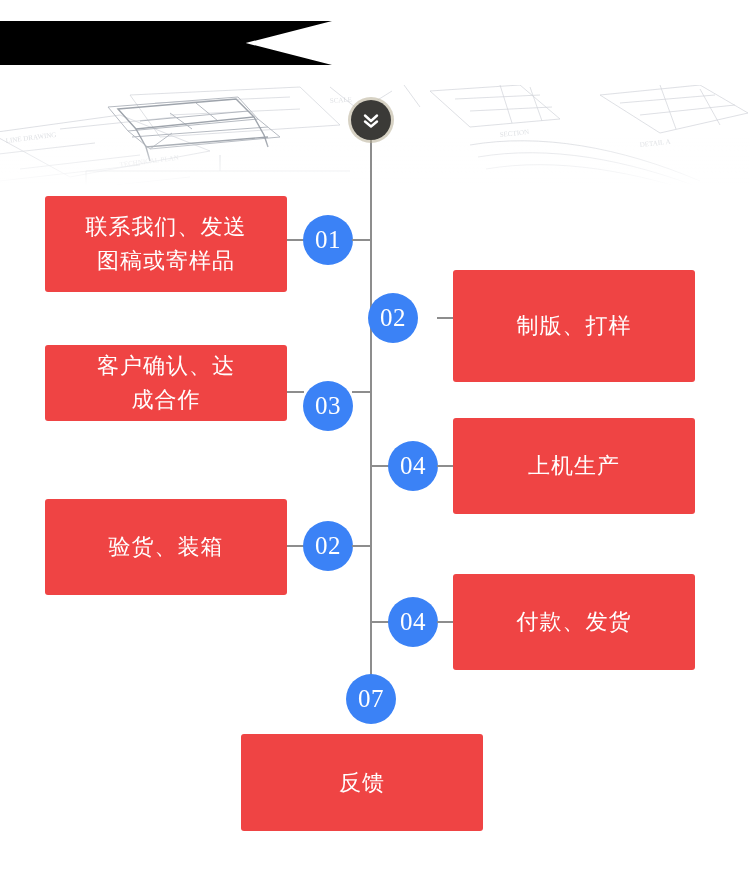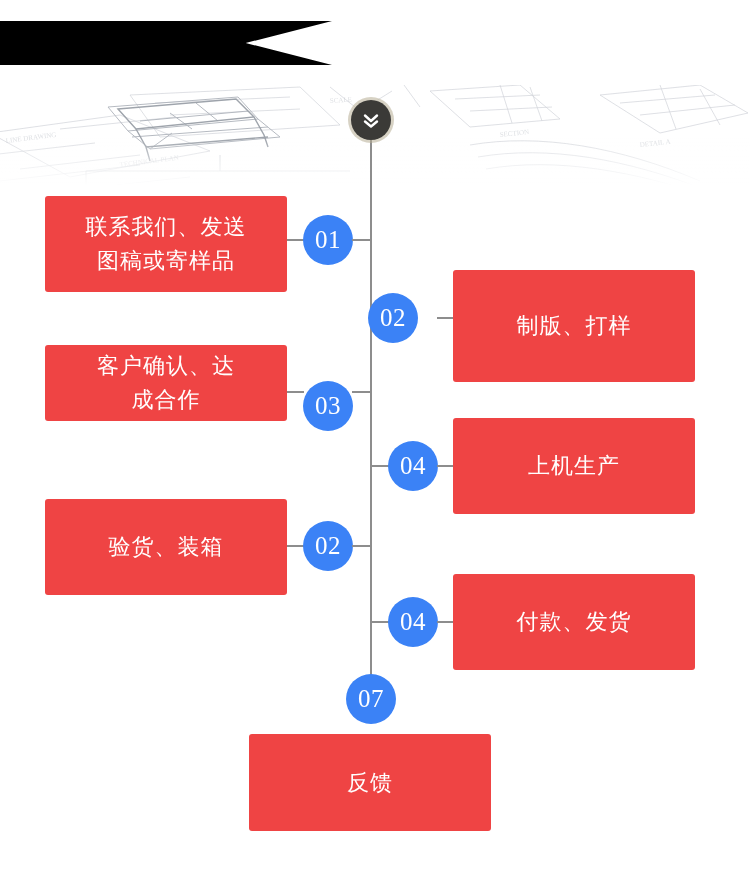--- a/index.html
+++ b/index.html
@@ -159,21 +159,21 @@
   .step-04 .c-line { left: 371px; top: 465px; width: 18px; }
   .step-04 .c-box  { left: 437px; top: 465px; width: 17px; }
 
   .step-06 .box { left: 453px; top: 574px; width: 242px; height: 96px; }
   .step-06 .num-badge { left: 388px; top: 597px; }
   .step-06 .c-line { left: 371px; top: 621px; width: 18px; }
   .step-06 .c-box  { left: 437px; top: 621px; width: 17px; }
 
   
   .step-07 .num-badge { left: 346px; top: 674px; }
-  .step-07 .box { left: 249px; top: 734px; width: 242px; height: 97px; }
+  .step-07 .box { left: 241px; top: 734px; width: 242px; height: 97px; }
 </style>
 </head>
 <body>
 
 <div class="header"></div>
 <div class="header-title">绣花定制流程</div>
 
 <div class="bg-strip">
   <svg width="750" height="115" viewBox="0 0 750 115" xmlns="http://www.w3.org/2000/svg">
     <rect x="0" y="0" width="750" height="115" fill="#ffffff"></rect>

